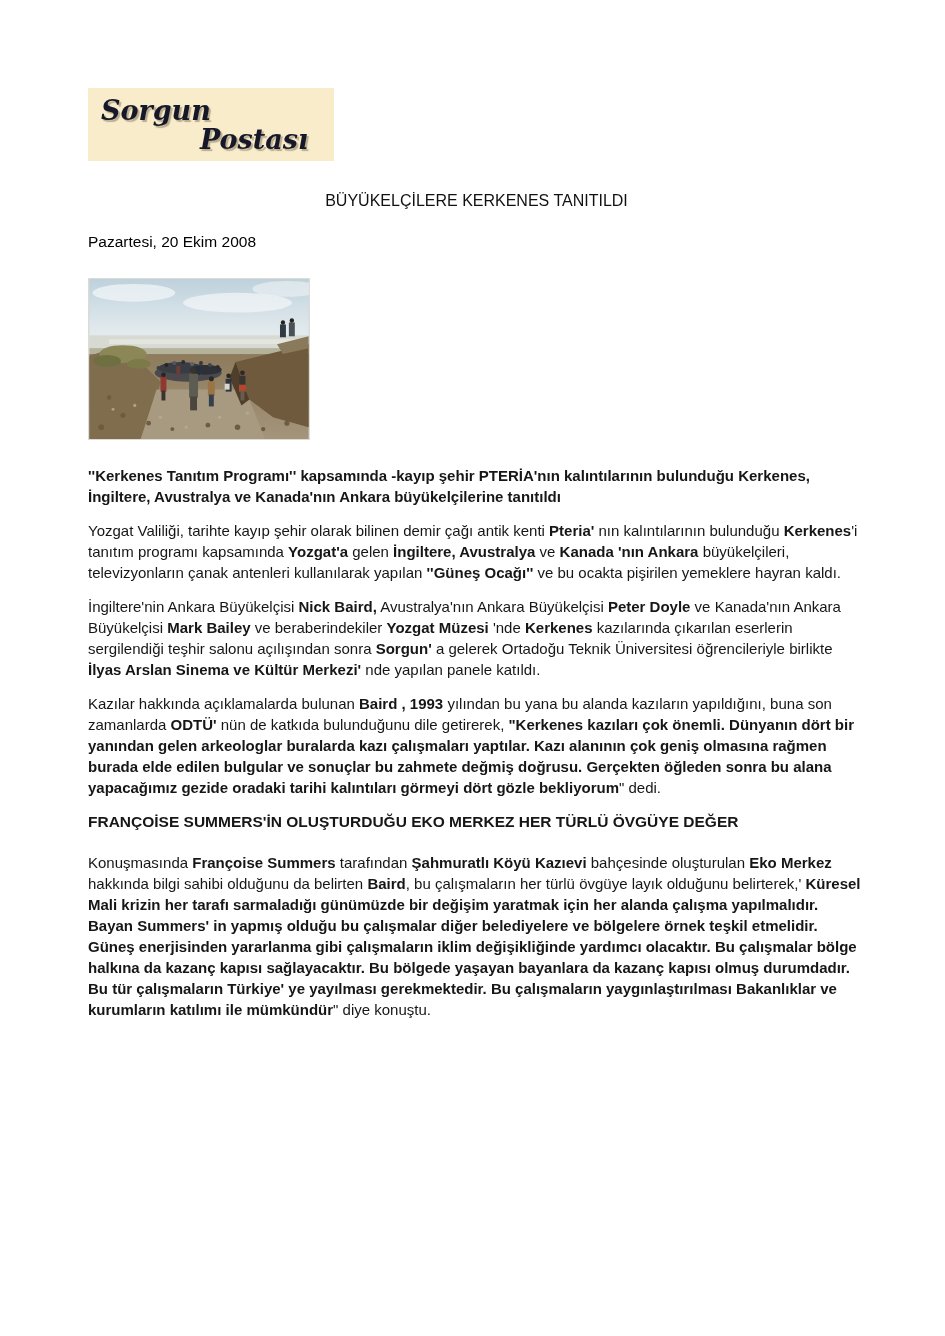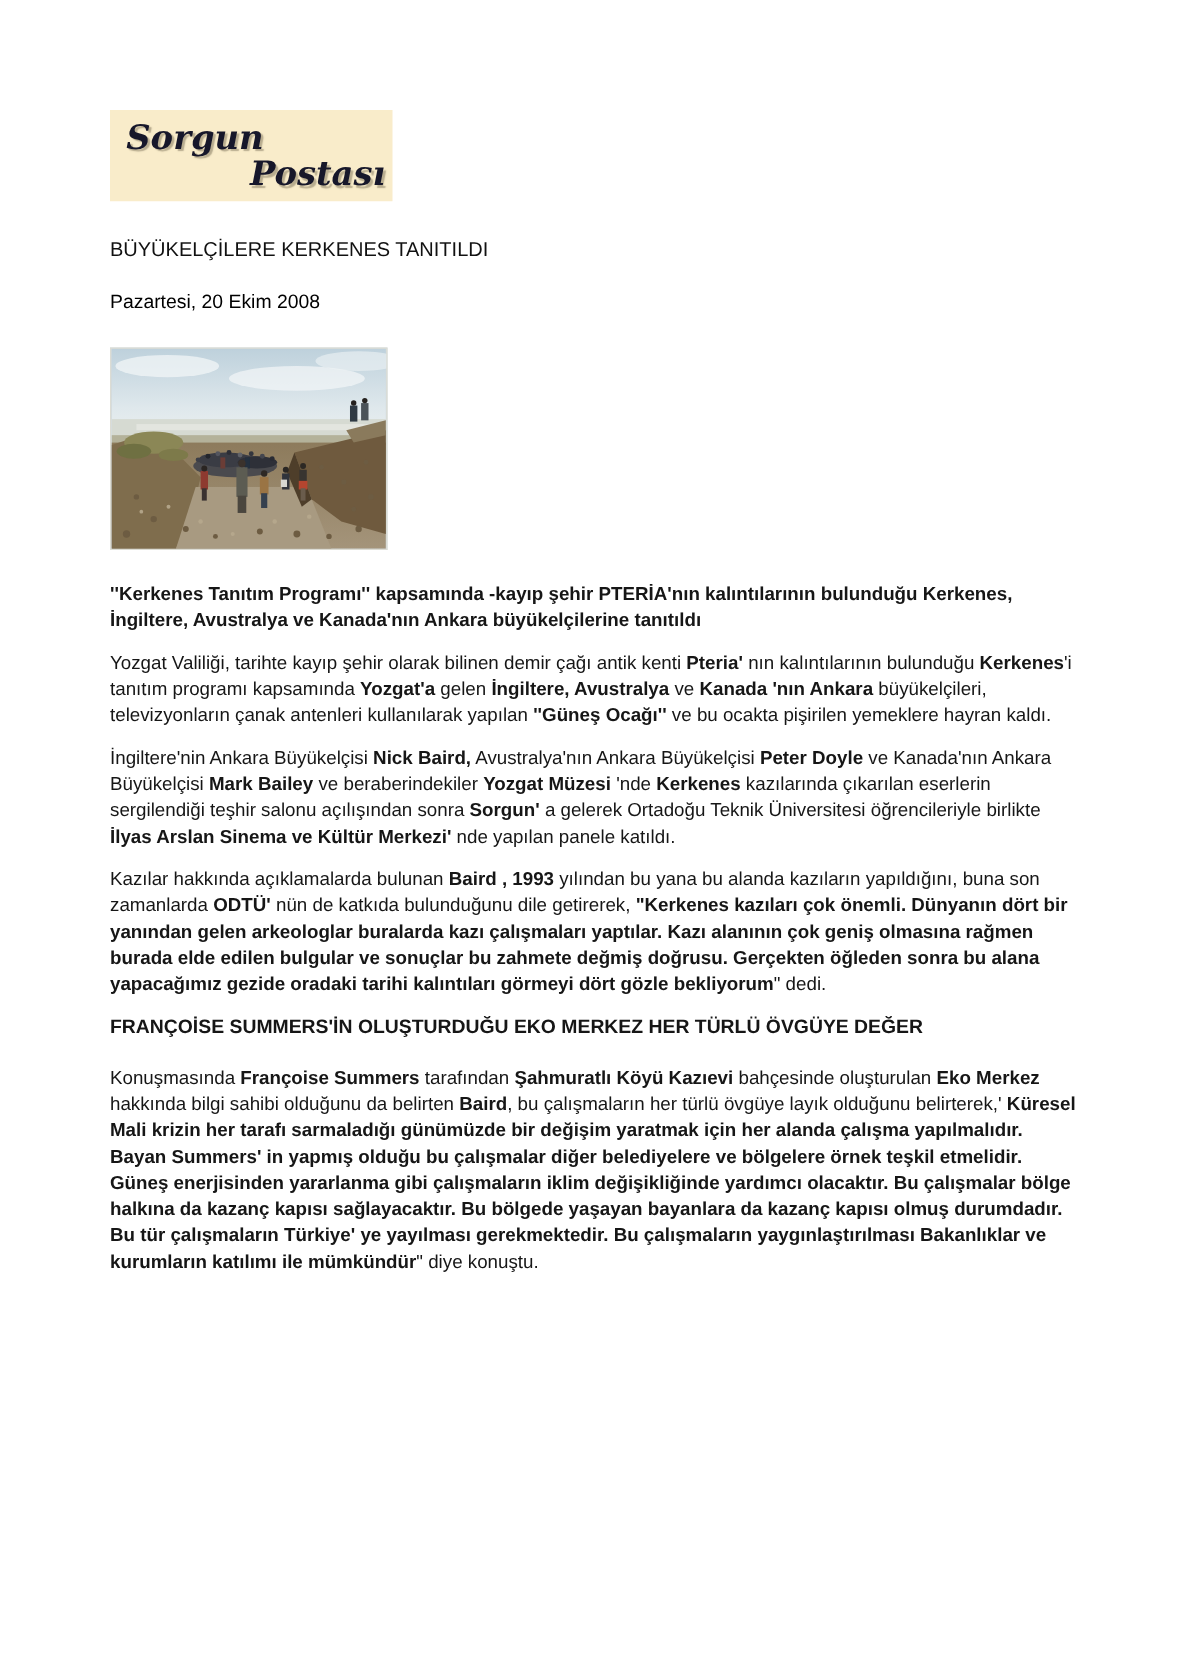--- a/index.html
+++ b/index.html
@@ -10,21 +10,21 @@
     font-family: "Liberation Sans", sans-serif;
     color: #161616;
     overflow: hidden;
   }
   .page {
     padding: 88px 80px 0 88px;
     width: 945px;
   }
   
   .logo {
-    width: 226px;
+    width: 246px;
     height: 73px;
     background: #f9ecca;
     position: relative;
     overflow: hidden;
   }
   .logo .l1, .logo .l2 {
     font-family: "DejaVu Serif", serif;
     font-style: italic;
     font-weight: bold;
     font-size: 27px;
@@ -32,20 +32,21 @@
     line-height: 1;
     text-shadow: 2px 2px 1px rgba(130,118,92,0.55);
   }
   .logo .l1 { position: absolute; top: 9px; left: 13px; }
   .logo .l2 { position: absolute; top: 38px; left: 78px; margin-left: 34px; }
   
   .title {
     margin-top: 31px;
     font-size: 16px;
     color: #111;
+    text-align: center;
   }
   .date {
     margin-top: 23px;
     font-size: 15.5px;
     color: #000000;
   }
   
   .photo {
     margin-top: 27px;
     width: 222px;

